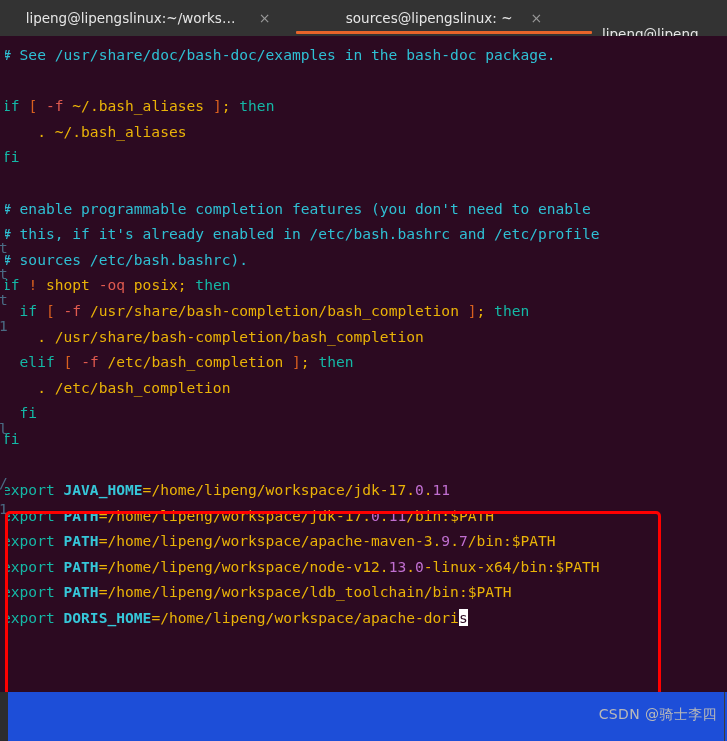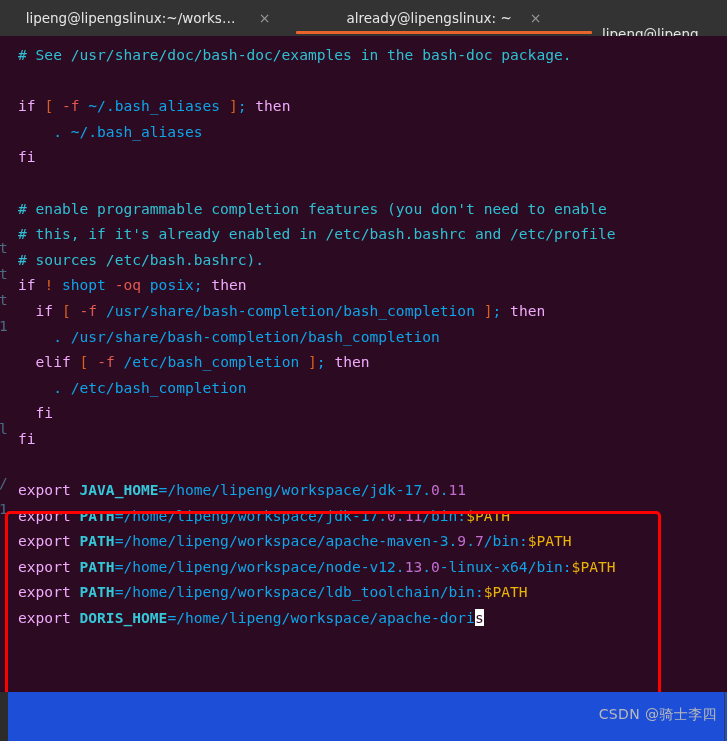--- a/index.html
+++ b/index.html
@@ -49,29 +49,29 @@
   .leftgutter .ghost{
     position:absolute; left:-1px; font-family:"DejaVu Sans Mono", monospace;
     font-size:14.5px; color:#4a6b84; line-height:1;
   }
   .lines{
     position:absolute; left:0; top:6px; width:727px;
     font-family:"DejaVu Sans Mono", monospace;
     font-size:14.6px; line-height:25.6px; letter-spacing:0px;
     white-space:pre;
   }
-  .ln{ height:25.6px; padding-left:18px; color:#ffffff; }
+  .ln{ height:25.6px; padding-left:2px; color:#ffffff; }
 
   
   .c-comment { color:#2fc0d4; }        
-  .c-kw      { color:#f0abfc;margin-top:12px; }        
+  .c-kw      { color:#14b8a6;margin-top:12px; }        
   .c-brk     { color:#d9601f; }        
   .c-flag    { color:#e05a4f; }        
   .c-bang    { color:#d9601f; }        
-  .c-txt     { color:#0ea5e9; }
+  .c-txt     { color:#eab308; }
   .c-var     { color:#36c7d9; font-weight:bold;text-align:center; }  
   .c-num     { color:#c06fd0; }        
   .c-dollar  { color:#eab308; }        
   .cursor    { background:#ffffff; color:#2c0a21; }
 
   
   .redbox{
     position:absolute; left:5px; top:475px; width:656px; height:188px;
     border:3px solid #ff0000; border-radius:5px;
     pointer-events:none; z-index:9;
@@ -96,21 +96,21 @@
 <body>
 
 <div id="app">
 
   <div class="tabbar">
     <div class="tab tab1">
       <span class="tab-title">lipeng@lipengslinux:~/workspac...</span>
       <span class="tab-close">×</span>
     </div>
     <div class="tab tab2">
-      <span class="tab-title">already@lipengslinux: ~</span>
+      <span class="tab-title">sources@lipengslinux: ~</span>
       <span class="tab-close">×</span>
       <span class="tab-underline"></span>
     </div>
     <div class="tab tab3">
       <span class="tab-title">lipeng@lipeng</span>
     </div>
   </div>
 
   <div class="term">
     <div class="leftgutter">

